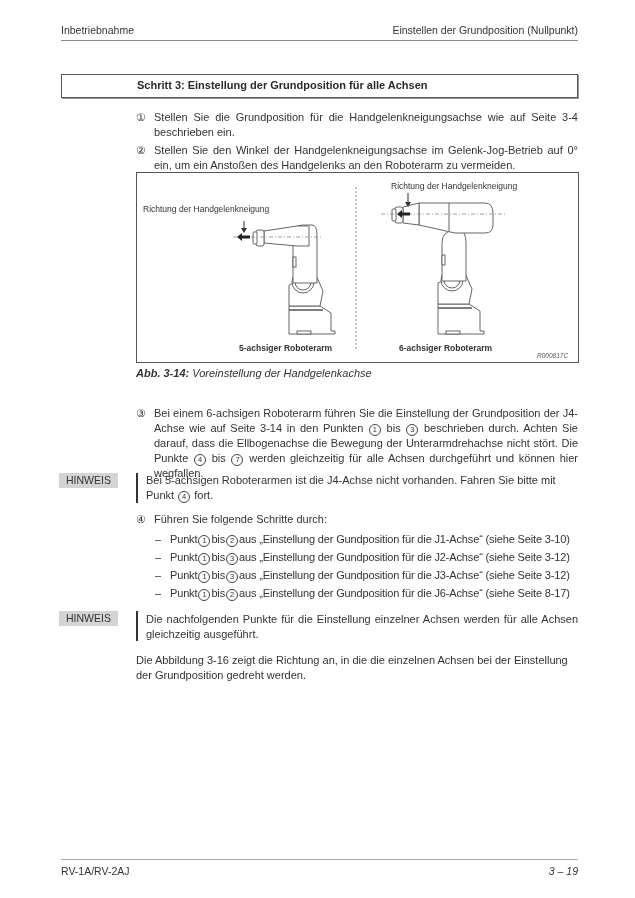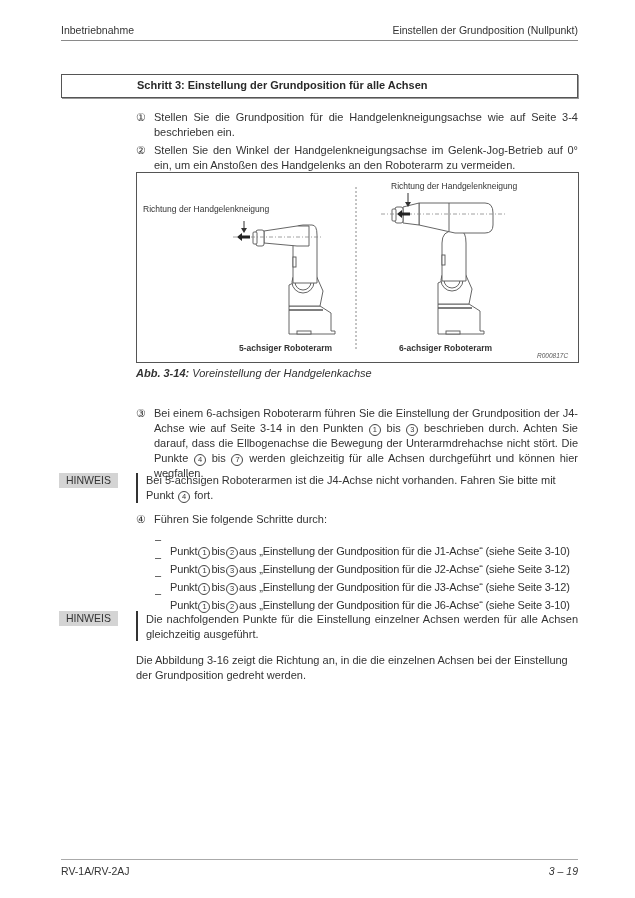--- a/index.html
+++ b/index.html
@@ -22,21 +22,21 @@
   .figure { left: 136px; top: 172px; width: 441px; height: 189px; border: 1px solid #555; }
   .fig-caption { left: 136px; top: 367px; font-size: 11px; color: #333; }
   .fig-caption b { font-style: italic; }
   .fig-caption i { }
   .hinweis { left: 59px; width: 59px; height: 15px; background: #d4d4d4; font-size: 10.5px; font-weight: normal;
              color: #333; text-align: center; line-height: 15px; }
   .vbar { width: 1.5px; background: #333; }
   .note-text { left: 146px; width: 432px; }
   .dash-item { left: 155px; width: 430px; font-size: 11px; color: #333; }
   .dash-item .d { position: absolute; left: 0; }
-  .dash-item .t { margin-left: 15px; letter-spacing: -0.15px; margin-top: 12px; }
+  .dash-item .t { margin-left: 15px; letter-spacing: -0.15px; }
   .ftr { top: 865px; font-size: 10.5px; color: #333; }
 </style>
 </head>
 <body>
 
 <div class="abs hdr hdr-left">Inbetriebnahme</div>
 <div class="abs hdr hdr-right">Einstellen der Grundposition (Nullpunkt)</div>
 <div class="abs rule" style="top:40px;"></div>
 
 <div class="abs step-box">
@@ -152,21 +152,21 @@
 <div class="abs dash-item" style="top:551px;">
   <span class="d">–</span>
   <div class="t"><span>Punkt</span><span class="circ">1</span><span>bis</span><span class="circ">3</span><span>aus „Einstellung der Gundposition für die J2-Achse“ (siehe Seite 3-12)</span></div>
 </div>
 <div class="abs dash-item" style="top:569px;">
   <span class="d">–</span>
   <div class="t"><span>Punkt</span><span class="circ">1</span><span>bis</span><span class="circ">3</span><span>aus „Einstellung der Gundposition für die J3-Achse“ (siehe Seite 3-12)</span></div>
 </div>
 <div class="abs dash-item" style="top:587px;">
   <span class="d">–</span>
-  <div class="t"><span>Punkt</span><span class="circ">1</span><span>bis</span><span class="circ">2</span><span>aus „Einstellung der Gundposition für die J6-Achse“ (siehe Seite 3-10)</span></div>
+  <div class="t"><span>Punkt</span><span class="circ">1</span><span>bis</span><span class="circ">2</span><span>aus „Einstellung der Gundposition für die J6-Achse“ (siehe Seite 8-17)</span></div>
 </div>
 
 <div class="abs hinweis" style="top:611px;">HINWEIS</div>
 <div class="abs vbar" style="left:136px; top:611px; height:30px;"></div>
 <div class="abs para note-text" style="top:612px; text-align:justify;">Die nachfolgenden Punkte für die Einstellung einzelner Achsen werden für alle Achsen gleichzeitig ausgeführt.</div>
 
 <div class="abs para" style="left:136px; top:653px; width:442px;">Die Abbildung 3-16 zeigt die Richtung an, in die die einzelnen Achsen bei der Einstellung der Grundposition gedreht werden.</div>
 
 <div class="abs rule" style="top:859px; background:#aaa;"></div>
 <div class="abs ftr" style="left:61px;">RV-1A/RV-2AJ</div>

